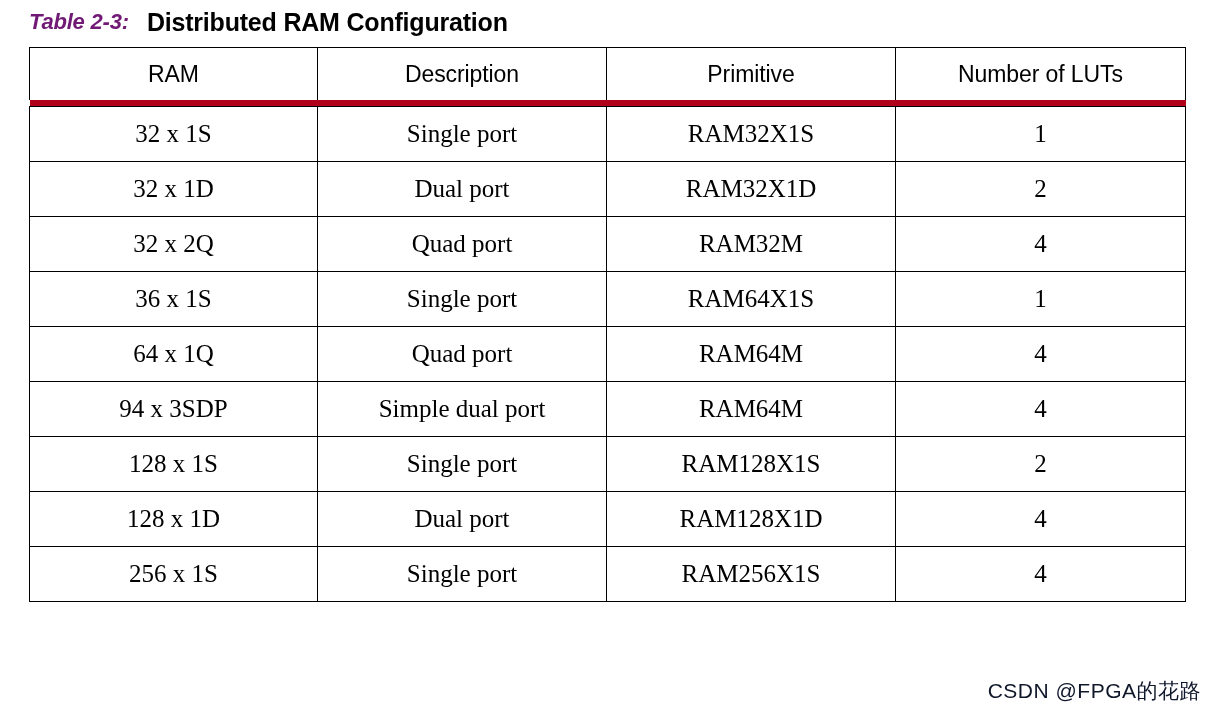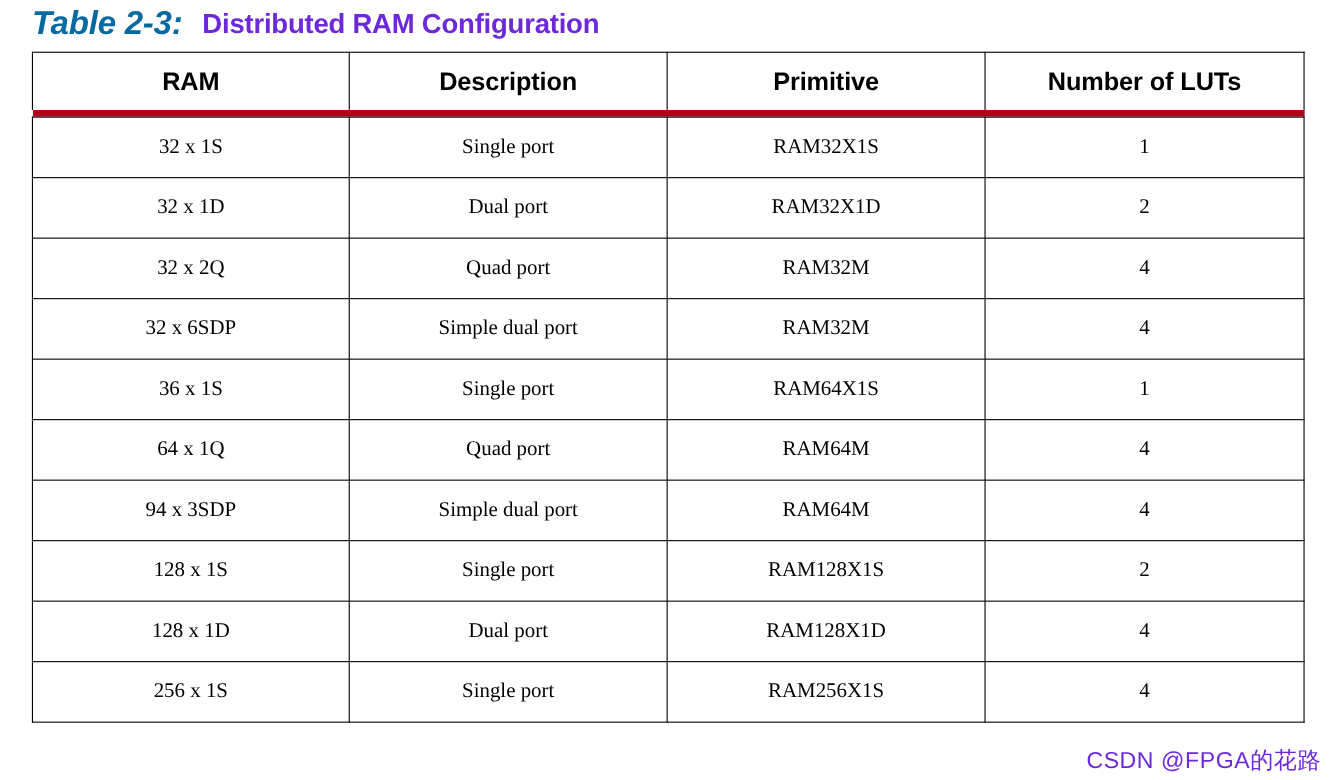--- a/index.html
+++ b/index.html
@@ -23,29 +23,29 @@
     width: 1156px;
     height: 36px;
     display: flex;
     align-items: center;
     white-space: nowrap;
   }
   #caption .cap-label {
     font-family: "Liberation Sans", "DejaVu Sans", sans-serif;
     font-style: italic;
     font-weight: bold;
-    font-size: 30px;
-    color: #0369a1;
+    font-size: 22px;
+    color: #701a75;
     letter-spacing: -0.2px;
   }
   #caption .cap-title {
     font-family: "Liberation Sans", "DejaVu Sans", sans-serif;
     font-weight: bold;
     font-size: 25px;
-    color: #6d28d9;
+    color: #000000;
     margin-left: 18px;
     letter-spacing: -0.2px;
   }
 
   
   #ram-table {
     position: absolute;
     left: 29px;
     top: 47px;
     width: 1156px;
@@ -60,21 +60,21 @@
   #ram-table th, #ram-table td {
     border: 1.6px solid #000000;
     text-align: center;
     vertical-align: middle;
     padding: 0;
   }
 
   #ram-table thead th {
     height: 52px;
     font-family: "Liberation Sans", "DejaVu Sans", sans-serif;
-    font-weight: bold;
+    font-weight: normal;
     font-size: 23px;
     color: #000000;
     border-bottom: none;
     letter-spacing: -0.1px;
   }
 
   
   #ram-table tr.rule-row td {
     border: none;
     padding: 0;
@@ -83,21 +83,21 @@
   }
   #ram-table tr.rule-row td .rule {
     display: block;
     height: 6px;
     background: #B00019;
   }
 
   #ram-table tbody td {
     height: 54px;
     font-family: "Liberation Serif", "DejaVu Serif", serif;
-    font-size: 19px;
+    font-size: 25px;
     color: #000000;
     border-top: 1.6px solid #000000;
     border-bottom: 1.6px solid #000000;
   }
   #ram-table tbody tr:first-child td {
     border-top: none;
   }
 
   
   #watermark {
@@ -154,26 +154,20 @@
       <td>RAM32X1D</td>
       <td>2</td>
     </tr>
     <tr>
       <td>32 x 2Q</td>
       <td>Quad port</td>
       <td>RAM32M</td>
       <td>4</td>
     </tr>
     <tr>
-      <td>32 x 6SDP</td>
-      <td>Simple dual port</td>
-      <td>RAM32M</td>
-      <td>4</td>
-    </tr>
-    <tr>
       <td>36 x 1S</td>
       <td>Single port</td>
       <td>RAM64X1S</td>
       <td>1</td>
     </tr>
     <tr>
       <td>64 x 1Q</td>
       <td>Quad port</td>
       <td>RAM64M</td>
       <td>4</td>
@@ -198,13 +192,13 @@
     </tr>
     <tr>
       <td>256 x 1S</td>
       <td>Single port</td>
       <td>RAM256X1S</td>
       <td>4</td>
     </tr>
   </tbody>
 </table>
 
-<div id="watermark" style="color: #6d28d9; margin-top: 36px;">CSDN @FPGA的花路</div>
+<div id="watermark" style="color: #0f172a; margin-top: 36px;">CSDN @FPGA的花路</div>
 
 </body></html>

